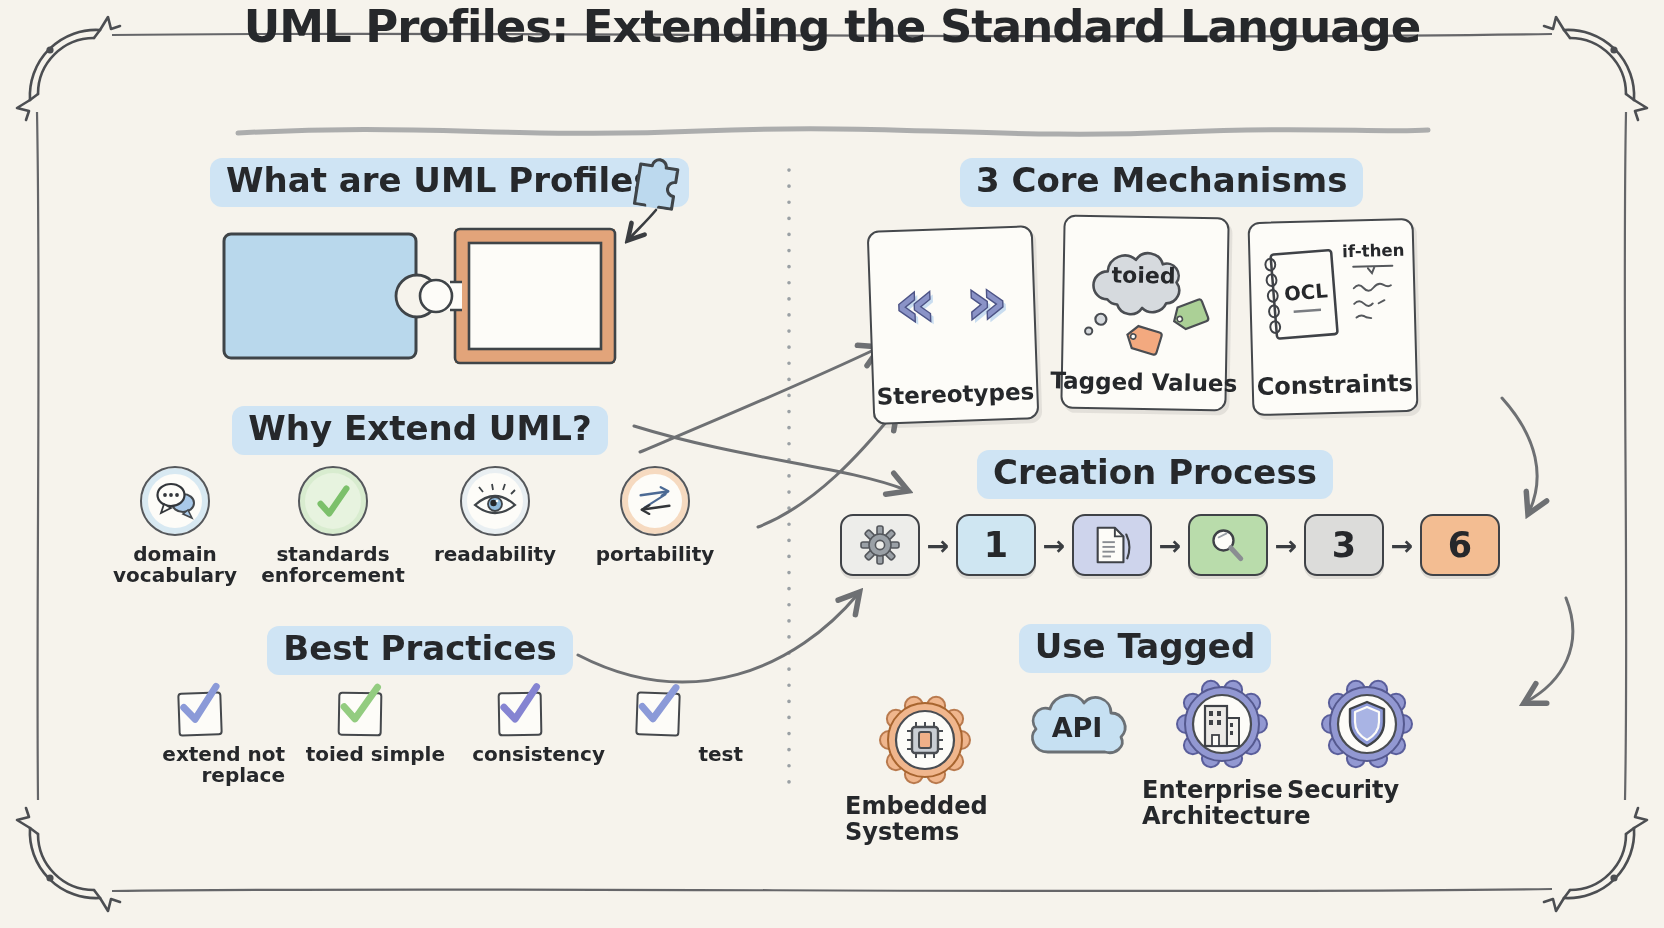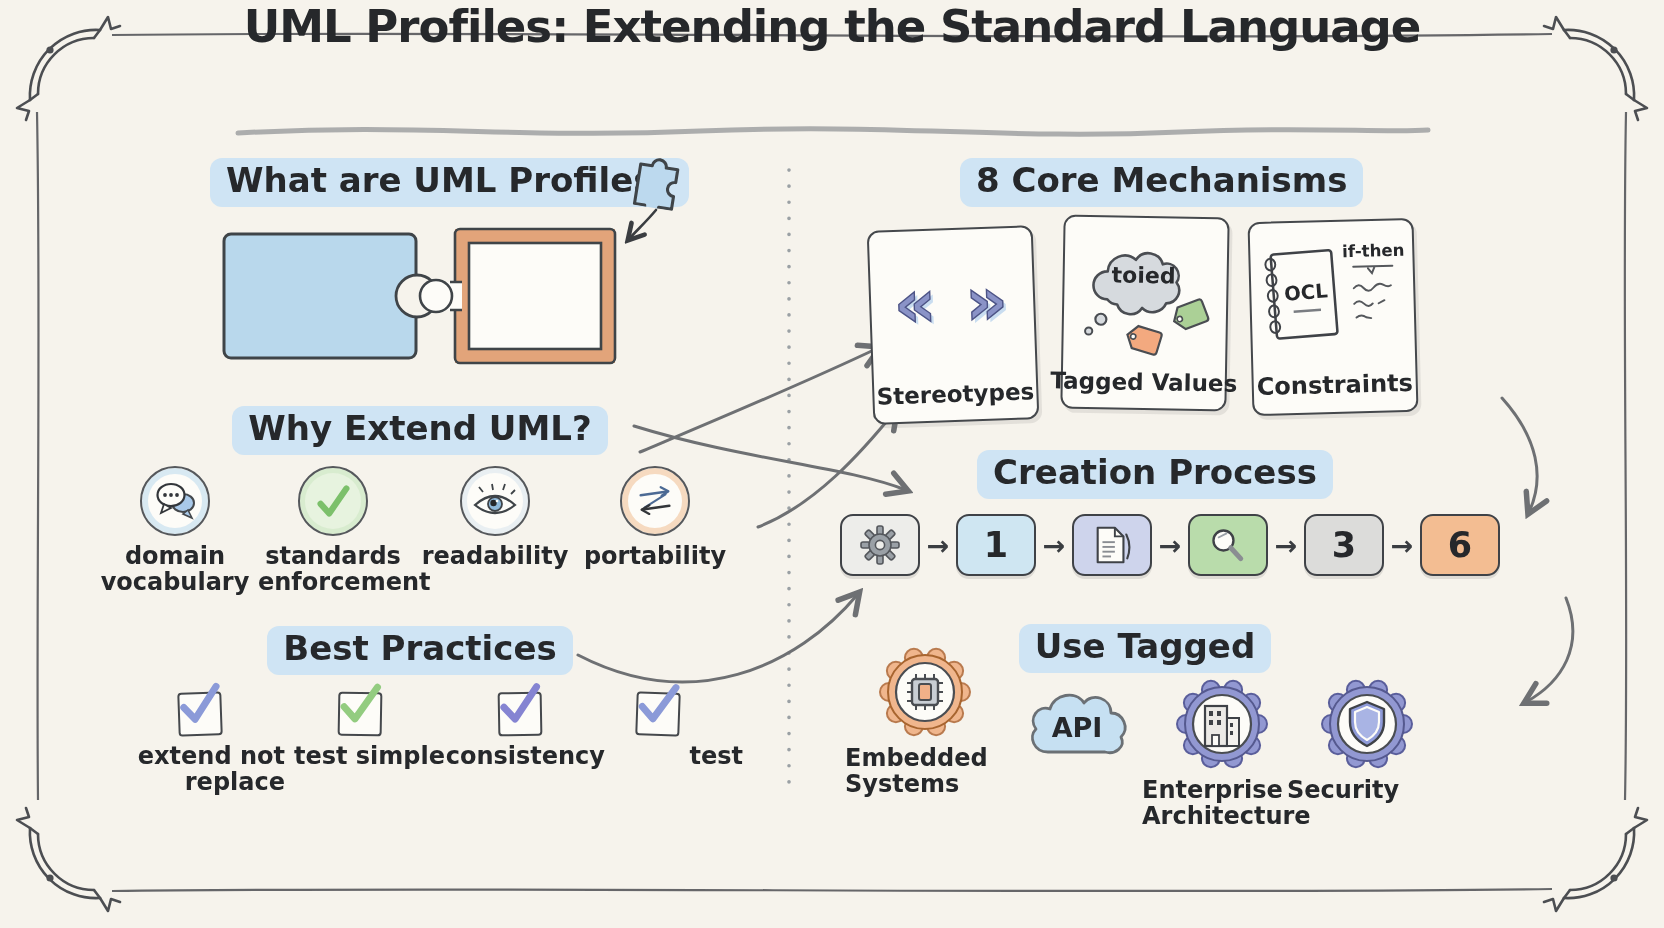--- a/index.html
+++ b/index.html
@@ -13,21 +13,21 @@
   .hl{background:#cfe4f4;border-radius:12px;padding:2px 16px 7px;display:inline-block;}
   #title{left:0;right:0;top:54;text-align:center;font-size:45px;font-weight:bold;letter-spacing:-1px;}
   
   .why-item{width:150px;text-align:center;}
   .why-circle{width:66px;height:66px;border-radius:50%;border:2.6px solid #55585c;
     margin:0 auto;display:flex;align-items:center;justify-content:center;background:#fdfcf8;}
   .ring-blue{box-shadow:inset 0 0 0 6px rgba(185,216,236,.55);}
   .ring-green{background:#e7f3df;box-shadow:inset 0 0 0 5px rgba(207,232,196,.6);}
   .ring-gray{box-shadow:inset 0 0 0 5px rgba(223,233,240,.7);}
   .ring-orange{box-shadow:inset 0 0 0 6px rgba(243,207,174,.75);}
-  .small-label{font-size:24px;font-weight:bold;line-height:1.07;margin-top:8px;}
+  .small-label{font-size:20px;font-weight:bold;line-height:1.07;margin-top:8px;}
   
   .bp-item{width:170px;text-align:right;}
   .bp-box{width:40px;height:40px;border:2.8px solid #45484c;border-radius:4px;background:#fdfcf8;
     margin:0 auto;position:relative;}
   .bp-check{position:absolute;left:-4px;top:-14px;}
   
   .mech-card{width:162px;height:190px;background:#fdfcf8;border:2.8px solid #45484c;border-radius:12px;
     display:flex;flex-direction:column;align-items:center;justify-content:space-between;
     box-shadow:3px 4px 0 rgba(110,110,110,.14);}
   .mech-label{font-size:23px;font-weight:bold;margin-bottom:13px;white-space:nowrap;}
@@ -196,41 +196,41 @@
     </svg>
   </div>
   <div class="small-label">extend not replace</div>
 </div>
 <div class="abs bp-item" style="left:275px;top:692px;z-index:2">
   <div class="bp-box" style="transform:rotate(1deg)">
     <svg class="bp-check" width="48" height="48" viewBox="0 0 48 48">
       <path d="M8,27 L19,39 L41,7" fill="none" stroke-width="7" stroke-linecap="round" stroke-linejoin="round" stroke="#93cc80"></path>
     </svg>
   </div>
-  <div class="small-label">test simple</div>
+  <div class="small-label">toied simple</div>
 </div>
 <div class="abs bp-item" style="left:435px;top:692px;z-index:2">
   <div class="bp-box" style="transform:rotate(-1deg)">
     <svg class="bp-check" width="48" height="48" viewBox="0 0 48 48">
       <path d="M8,27 L19,39 L41,7" fill="none" stroke-width="7" stroke-linecap="round" stroke-linejoin="round" stroke="#8584d2"></path>
     </svg>
   </div>
   <div class="small-label">consistency</div>
 </div>
 <div class="abs bp-item" style="left:573px;top:692px;z-index:2">
   <div class="bp-box" style="transform:rotate(2deg)">
     <svg class="bp-check" width="48" height="48" viewBox="0 0 48 48">
       <path d="M8,27 L19,39 L41,7" fill="none" stroke-width="7" stroke-linecap="round" stroke-linejoin="round" stroke="#8b9ad8"></path>
     </svg>
   </div>
   <div class="small-label">test</div>
 </div>
 
 <div class="abs heading" style="left:960px;top:158px;width:370px;z-index:2">
-  <span class="hl">8 Core Mechanisms</span>
+  <span class="hl">3 Core Mechanisms</span>
 </div>
 
 <div class="abs mech-card" style="left:870px;top:228px;transform:rotate(-2deg);z-index:2">
   <div class="glyphs">« »</div>
   <div class="mech-label">Stereotypes</div>
 </div>
 
 <div class="abs mech-card" style="left:1062px;top:216px;transform:rotate(1deg);z-index:2">
   <svg width="152" height="140" viewBox="0 0 152 140" style="margin-top:10px">
     <path d="M38,72 a14,14 0 0 1 0,-28 a17,17 0 0 1 28,-12 a15,15 0 0 1 27,4 a12,12 0 0 1 14,18 a13,13 0 0 1 -10,21 a15,15 0 0 1 -24,5 a14,14 0 0 1 -25,-3 a13,13 0 0 1 -10,-5 z" fill="#d6dade" stroke="#4a4d52" stroke-width="2.6" stroke-linejoin="round"></path>
@@ -328,21 +328,21 @@
   <div class="flow-arrow">→</div>
   <div class="step-box" style="background:#f3bd92">
     <span class="step-num">6</span>
   </div>
 </div>
 
 <div class="abs heading" style="left:980px;top:624px;width:330px;z-index:2">
   <span class="hl">Use Tagged</span>
 </div>
 
-<div class="abs uc-item" style="left:845px;top:644px;z-index:2">
+<div class="abs uc-item" style="left:845px;top:692px;z-index:2">
   <svg width="96" height="96" viewBox="0 0 96 96" style="margin:0 auto">
     <use href="#petals" fill="#f0b68d" stroke="#b97a4e" stroke-width="2"></use>
     <circle cx="48" cy="48" r="37" fill="#f0b68d" stroke="#a8652f" stroke-width="2"></circle>
     <circle cx="48" cy="48" r="29" fill="#fdfcf8" stroke="#4a4d52" stroke-width="2.2"></circle>
     <g transform="translate(35,35)" stroke="#4a4d52">
       <g stroke-width="2">
         <path d="M4,-5 V0 M13,-5 V0 M22,-5 V0 M4,26 v5 M13,26 v5 M22,26 v5 M-5,4 h5 M-5,13 h5 M-5,22 h5 M26,4 h5 M26,13 h5 M26,22 h5" fill="none"></path>
       </g>
       <rect x="0" y="0" width="26" height="26" rx="3" fill="#c9ced4" stroke-width="2.4"></rect>
       <rect x="7" y="5" width="12" height="16" rx="2" fill="#f0b088" stroke-width="2"></rect>

